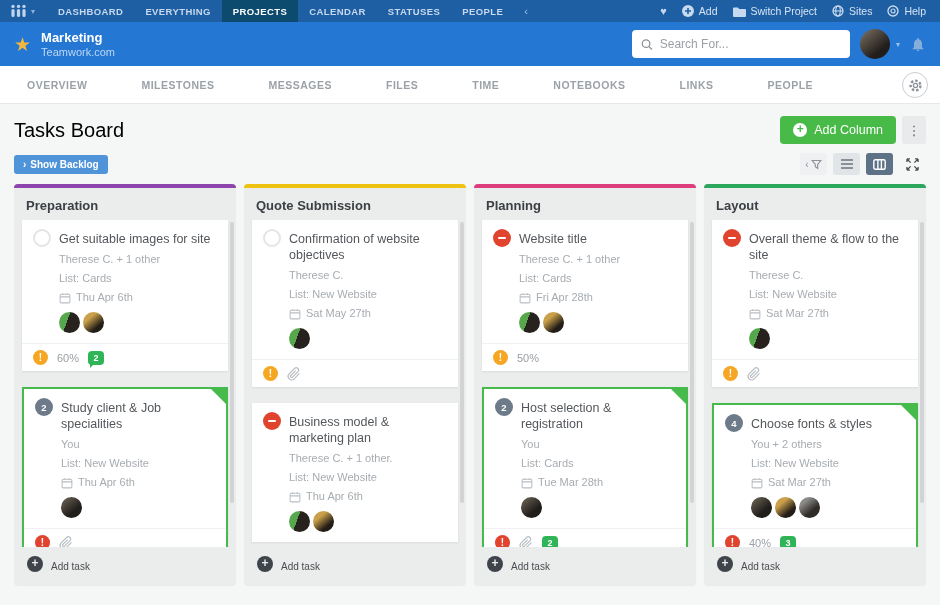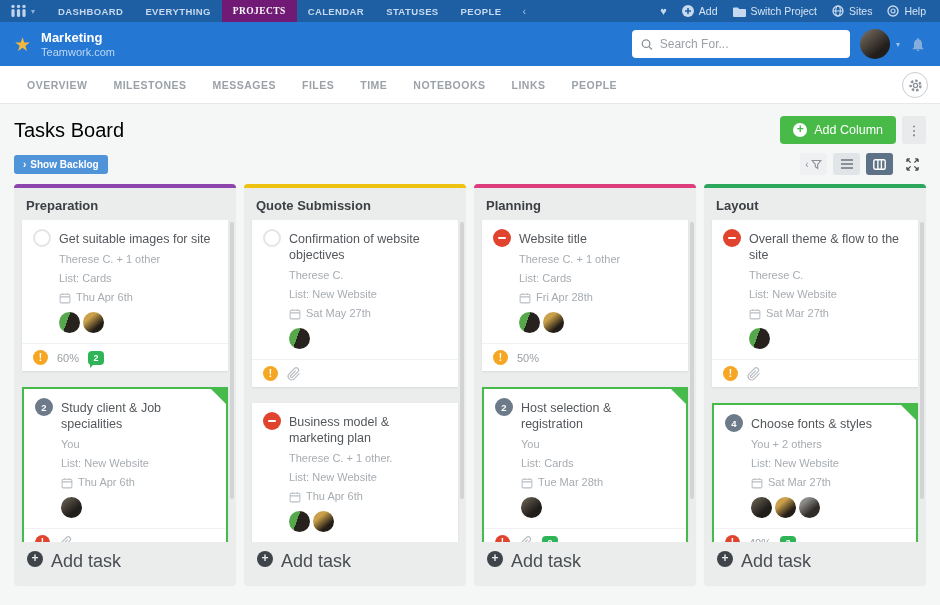--- a/index.html
+++ b/index.html
@@ -5,42 +5,42 @@
   * { margin:0; padding:0; box-sizing:border-box; }
   body { font-family:"Liberation Sans", sans-serif; background:#dfe1e3; }
   .screen { position:relative; width:940px; height:605px; background:#f5f6f6; overflow:hidden; }
 
   
   .topbar { height:22px; background:#1E5FA4; display:flex; align-items:stretch; color:#C7D9EE; }
   .tb-logo { display:flex; align-items:center; gap:4px; padding:0 12px 0 10px; cursor:pointer; }
   .tb-caret { font-size:8px; color:#8FB0D6; }
   .tb-nav { display:flex; align-items:stretch; }
   .tn-item { display:flex; align-items:center; padding:0 11px; font-size:9.5px; font-weight:bold; letter-spacing:.4px; color:#C7D9EE; text-decoration:none; cursor:pointer; }
-  .tn-item.active { background:#701a75; color:#fff;font-family:Liberation Serif, serif; }
+  .tn-item.active { background:#0c4a6e; color:#fff; }
   .tn-collapse { display:flex; align-items:center; padding:0 10px; font-size:11px; color:#9CC0E8; cursor:pointer; }
   .tb-right { margin-left:auto; display:flex; align-items:center; gap:15px; padding-right:14px; font-size:10.5px; color:#D6E4F4; }
   .tb-act { display:flex; align-items:center; gap:5px; cursor:pointer; }
   .heart { font-size:11px; color:#C7D9EE; }
 
   
   .phead { height:44px; background:#2577D4; display:flex; align-items:center; padding:0 14px; }
   .star { font-size:19px; color:#F5B83D; margin-right:10px; cursor:pointer; }
   .ptitles { display:flex; flex-direction:column; gap:1px; }
   .ptitle { color:#fff; font-size:13px; font-weight:bold; }
   .psub { color:#BCD7F5; font-size:11px; }
   .phead-right { margin-left:auto; display:flex; align-items:center; gap:10px; }
   .search { width:218px; height:28px; background:#fff; border-radius:4px; display:flex; align-items:center; padding:0 9px; gap:7px; }
   .search input { border:none; outline:none; background:transparent; font-size:12px; color:#555; width:100%; font-family:"Liberation Sans", sans-serif; }
   .search input::placeholder { color:#9aa0a6; }
   .havatar { width:30px; height:30px; border-radius:50%; background:linear-gradient(140deg,#6b6257 15%,#211d1a 70%); cursor:pointer; }
   .hcaret { font-size:8px; color:#9CC0E8; margin-left:-4px; cursor:pointer; }
   .bell { cursor:pointer; display:flex; }
 
   
-  .tabbar { height:38px; background:#fff; border-bottom:1px solid #E6E8EA; display:flex; align-items:stretch; padding-left:14px; position:relative; }
+  .tabbar { height:38px; background:#fff; border-bottom:1px solid #E6E8EA; display:flex; align-items:stretch; padding-left:14px; position:relative;gap:28px; }
   .tab { display:flex; align-items:center; padding:0 13px; font-size:10.5px; font-weight:bold; letter-spacing:.5px; color:#9BA1A7; cursor:pointer; position:relative; }
   .tab.active { color:#33383D; }
   .tab.active::after { content:""; position:absolute; left:10px; right:10px; bottom:0; height:3px; background:#46B843; }
   .gear-btn { position:absolute; right:12px; top:6px; width:26px; height:26px; border-radius:50%; border:1px solid #C9CDD1; background:#fff; display:flex; align-items:center; justify-content:center; cursor:pointer; }
 
   
   .content { position:absolute; top:105px; bottom:0; left:0; right:0; background:#f5f6f6; display:flex; flex-direction:column; }
   .page-head { display:flex; align-items:center; justify-content:space-between; padding:11px 14px 0; }
   .page-title { font-size:20px; font-weight:500; color:#000000; }
   .ph-actions { display:flex; align-items:center; gap:6px; }
@@ -56,21 +56,21 @@
   .vbtn.brd { background:#5D7286; }
   .flt-ch { font-size:10px; color:#8B9196; }
 
   
   .board { flex:1; display:flex; gap:8px; margin:5px 14px 20px; min-height:0; }
   .column { flex:1; background:#EBECEC; border-radius:4px; display:flex; flex-direction:column; min-height:0; box-shadow:0 1px 1px rgba(0,0,0,.05); }
   .col-top { height:4px; border-radius:4px 4px 0 0; }
   .col-name { font-size:13px; font-weight:bold; color:#3C4044; padding:10px 12px 7px; }
   .col-body { flex:1; overflow:hidden; padding:0 8px; position:relative; min-height:0; }
   .col-scroll { position:absolute; right:2px; top:2px; width:4px; height:86%; background:#D2D3D4; border-radius:2px; cursor:pointer; }
-  .add-task { display:flex; align-items:flex-start; gap:8px; background:transparent; border:none; padding:9px 13px 13px; font-size:18px; color:#4A4E52; font-family:"Liberation Sans", sans-serif; cursor:pointer; }
+  .add-task { display:flex; align-items:flex-end; gap:8px; background:transparent; border:none; padding:9px 13px 13px; font-size:10px; color:#4A4E52; font-family:"Liberation Sans", sans-serif; cursor:pointer; }
   .plus-dark { width:16px; height:16px; border-radius:50%; background:#3E4449; color:#EBECEC; font-size:12px; line-height:15px; text-align:center; font-weight:bold; }
   .plus-dark::before { content:"+"; }
 
   
   .card { background:#fff; border-radius:0; margin-bottom:16px; box-shadow:0 1px 2px rgba(0,0,0,.08); position:relative; cursor:pointer; }
   .card.green { border:2px solid #46BB4C; overflow:hidden; }
   .corner { position:absolute; top:0; right:0; width:0; height:0; border-top:15px solid #46BB4C; border-left:15px solid transparent; }
   .card-main { padding:9px 11px 10px; }
   .trow { display:flex; align-items:flex-start; gap:8px; }
   .st { flex:0 0 18px; width:18px; height:18px; border-radius:50%; display:flex; align-items:center; justify-content:center; }

